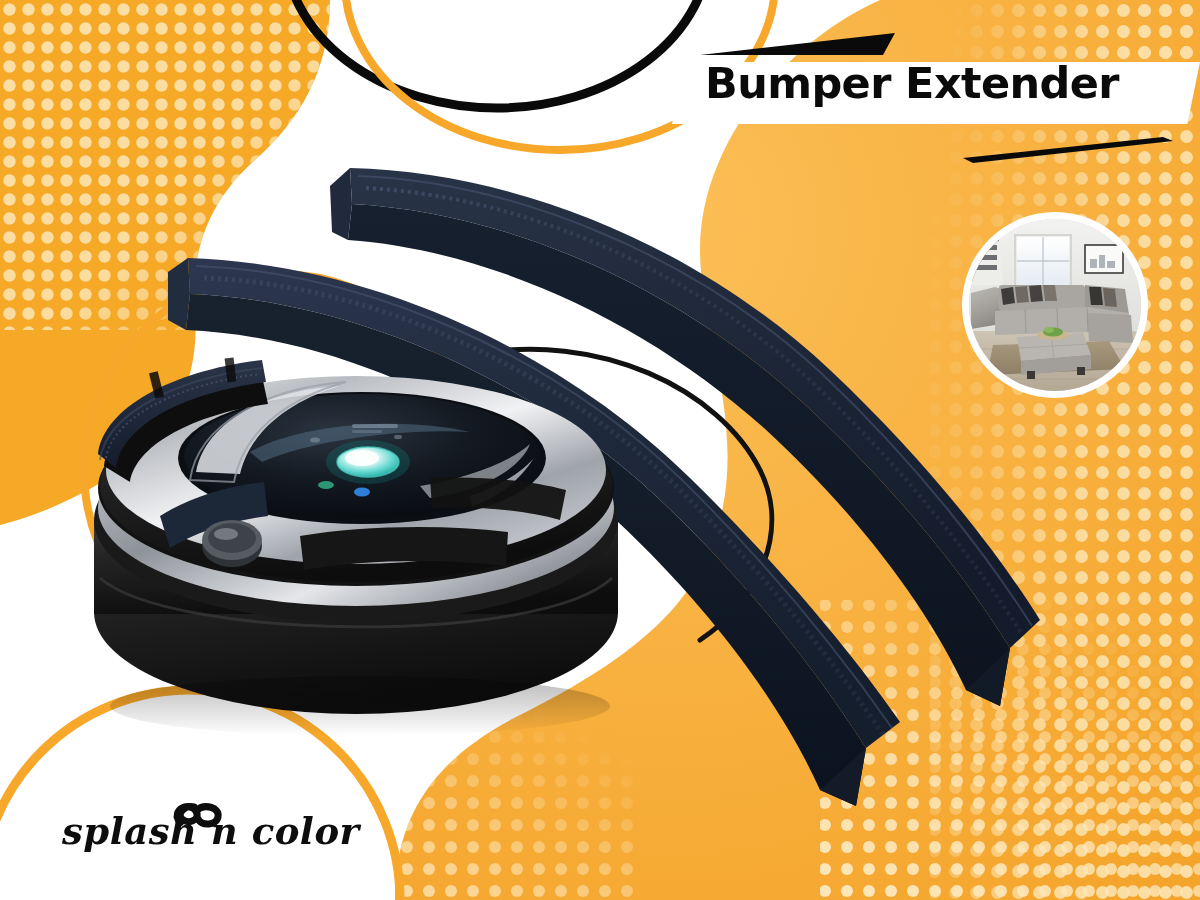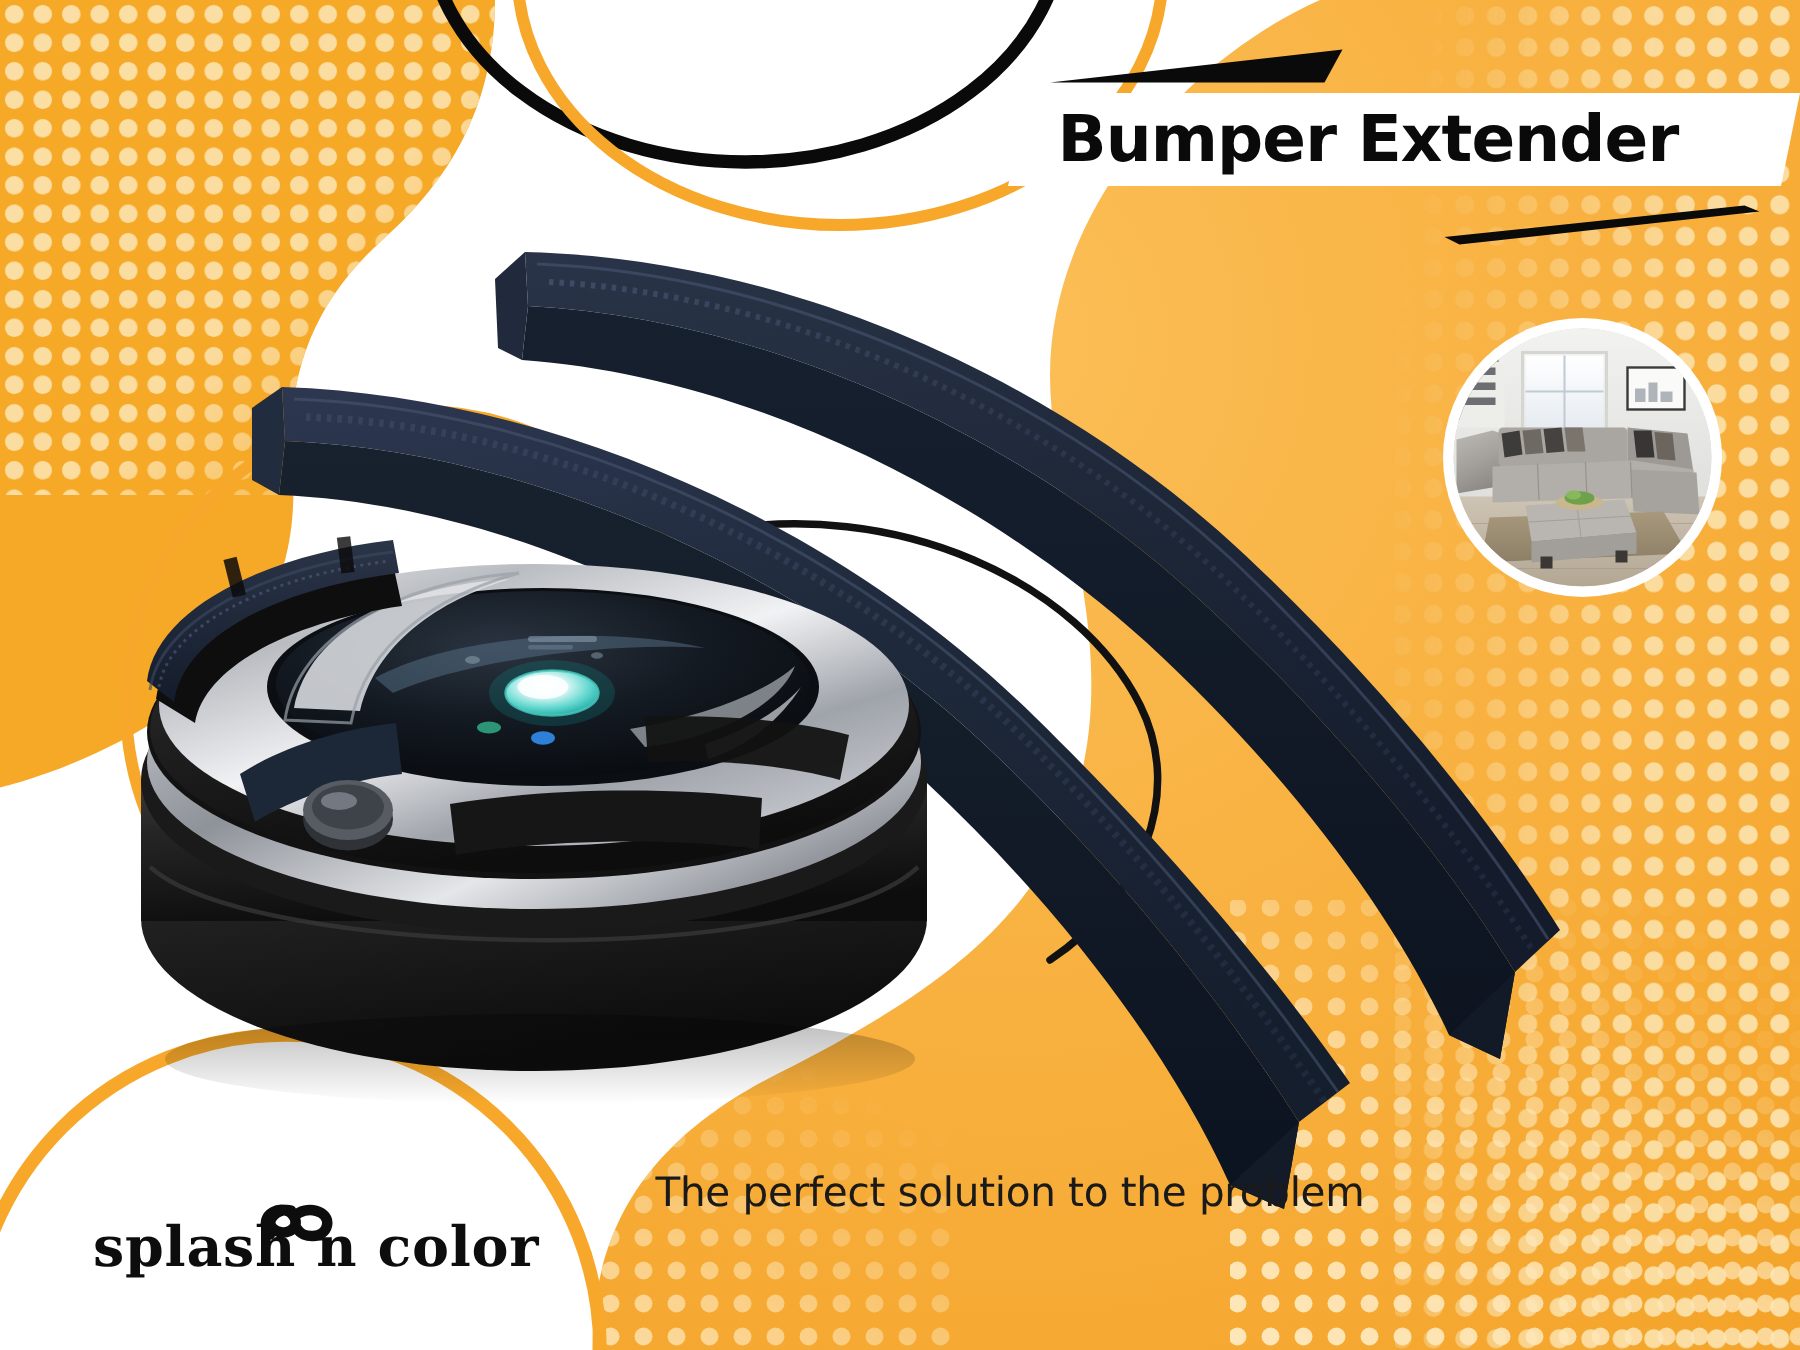--- a/index.html
+++ b/index.html
@@ -16,21 +16,21 @@
   .layer { position:absolute; inset:0; }
   svg.layer { display:block; }
 
   
   #title-banner {
     position:absolute;
     left:672px; top:62px;
     width:528px; height:62px;
     background:#ffffff;
     clip-path: polygon(2.6% 0%, 100% 0%, 97.6% 100%, 0% 100%);
-    display:flex; align-items:center;
+    display:flex; align-items:flex-start;
     z-index:40;
   }
   #title-text {
     font-family:"DejaVu Sans", sans-serif;
     font-weight:900;
     font-size:43px;
     letter-spacing:-0.6px;
     color:#0a0a0a;
     margin-left:33px;
     white-space:nowrap;
@@ -53,20 +53,21 @@
 
   
   #brand-logo {
     position:absolute;
     left:62px; top:795px;
     z-index:45;
     width:250px; height:70px;
   }
   #brand-logo-text {
     font-family:"DejaVu Serif", serif;
+    font-style:italic;
     font-weight:700;
     font-size:37px;
     color:#0d0d0d;
     letter-spacing:0.5px;
     white-space:nowrap;
     position:absolute;
     left:0; top:14px;
   }
 
   
@@ -550,21 +551,20 @@
 
           <ellipse cx="84" cy="116" rx="16" ry="5" fill="#C9B78F"></ellipse>
           <ellipse cx="84" cy="113" rx="10" ry="4.5" fill="#6FA04A"></ellipse>
           <ellipse cx="80" cy="111" rx="5" ry="3" fill="#87B85C"></ellipse>
         </g>
       </svg>
     </div>
   </div>
 
   <div id="tagline">
-    <div>The perfect solution to the problem</div>
   </div>
 
   <div id="brand-logo">
     <svg viewBox="0 0 250 70" width="250" height="70" style="position:absolute; left:0; top:0;">
 
       <path d="M 118 28 C 108 14, 128 6, 134 16 C 139 25, 126 30, 120 24
                C 114 18, 124 10, 132 12" fill="none" stroke="#0D0D0D" stroke-width="7" stroke-linecap="round"></path>
       <path d="M 134 16 C 142 8, 158 12, 156 22 C 154 31, 140 31, 136 24" fill="none" stroke="#0D0D0D" stroke-width="7" stroke-linecap="round"></path>
     </svg>
     <div id="brand-logo-text">splash n color</div>

